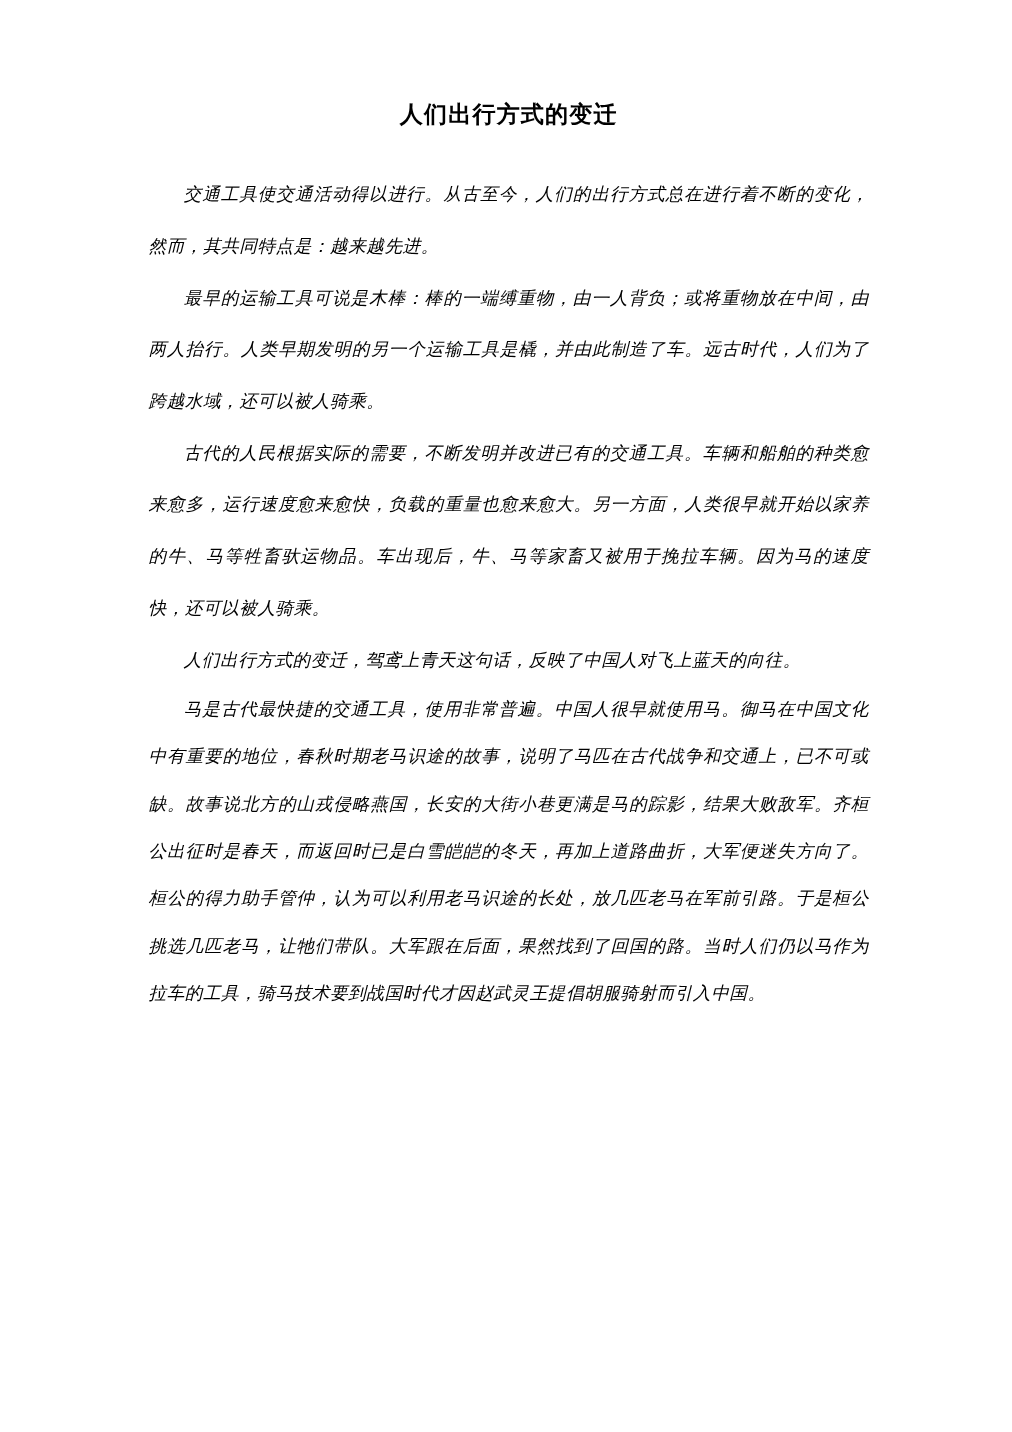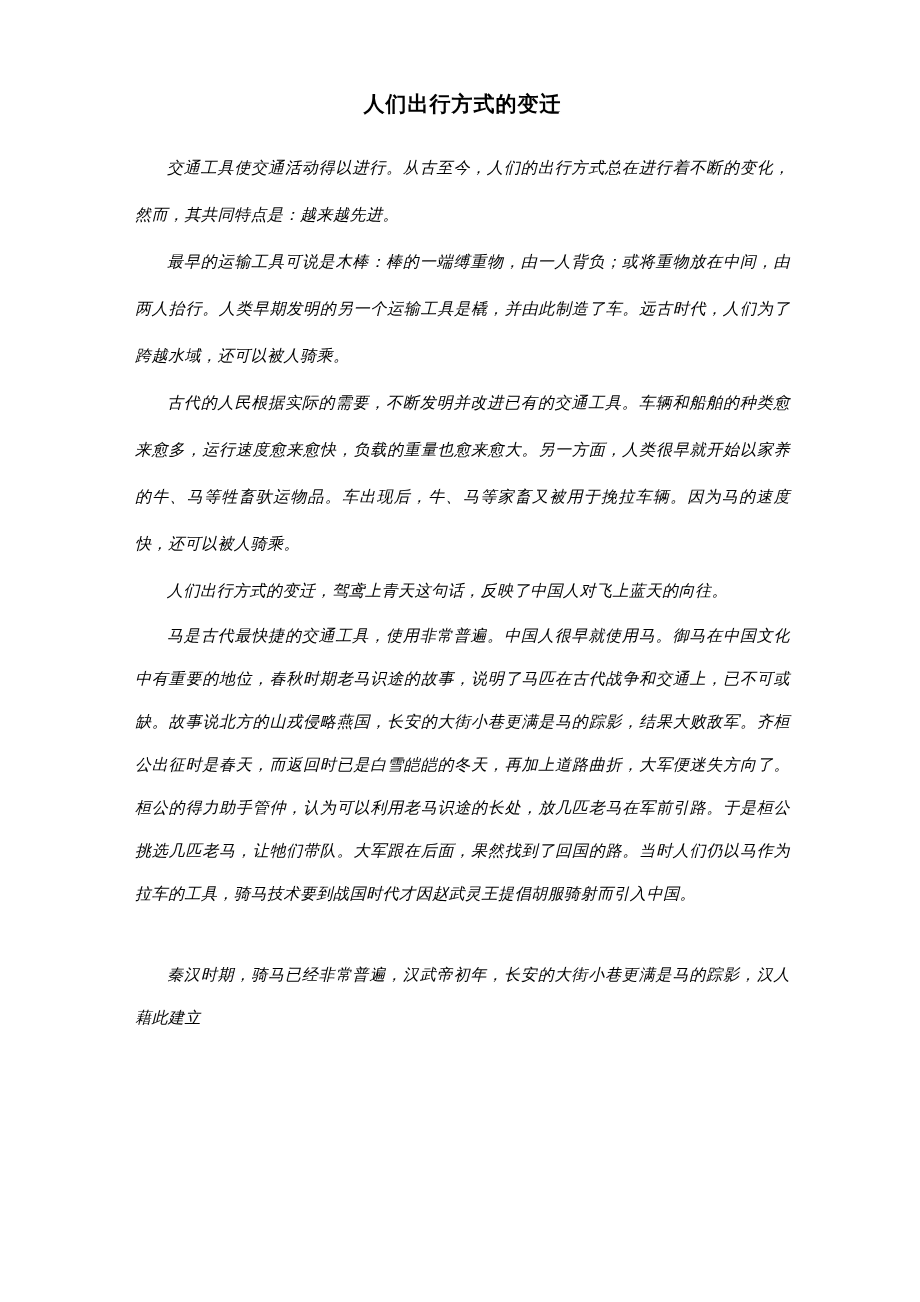--- a/index.html
+++ b/index.html
@@ -13,21 +13,21 @@
     height: 1302px;
     margin: 0 auto;
     background: #ffffff;
     box-sizing: border-box;
     padding: 90px 130px 40px 135px;
     font-family: "Liberation Sans", sans-serif;
     color: #000000;
     overflow: hidden;
   }
   .doc-title {
-    margin: 0 0 26px 0;
+    margin: 0 0 36px 0;
     text-align: center;
     font-size: 21px;
     font-weight: bold;
     letter-spacing: 1px;
   }
   .para {
     margin: 0;
     font-size: 16px;
     line-height: 47px;
     text-align: justify;
@@ -54,14 +54,13 @@
 
   <p class="para indent">最早的运输工具可说是木棒：棒的一端缚重物，由一人背负；或将重物放在中间，由两人抬行。人类早期发明的另一个运输工具是橇，并由此制造了车。远古时代，人们为了跨越水域，还可以被人骑乘。</p>
 
   <p class="para indent">古代的人民根据实际的需要，不断发明并改进已有的交通工具。车辆和船舶的种类愈来愈多，运行速度愈来愈快，负载的重量也愈来愈大。另一方面，人类很早就开始以家养的牛、马等牲畜驮运物品。车出现后，牛、马等家畜又被用于挽拉车辆。因为马的速度快，还可以被人骑乘。</p>
 
 
   <p class="para indent">人们出行方式的变迁，驾鸢上青天这句话，反映了中国人对飞上蓝天的向往。</p>
 
   <p class="para indent dense">马是古代最快捷的交通工具，使用非常普遍。中国人很早就使用马。御马在中国文化中有重要的地位，春秋时期老马识途的故事，说明了马匹在古代战争和交通上，已不可或缺。故事说北方的山戎侵略燕国，长安的大街小巷更满是马的踪影，结果大败敌军。齐桓公出征时是春天，而返回时已是白雪皑皑的冬天，再加上道路曲折，大军便迷失方向了。桓公的得力助手管仲，认为可以利用老马识途的长处，放几匹老马在军前引路。于是桓公挑选几匹老马，让牠们带队。大军跟在后面，果然找到了回国的路。当时人们仍以马作为拉车的工具，骑马技术要到战国时代才因赵武灵王提倡胡服骑射而引入中国。</p>
 
-  <p class="para indent dense last">秦汉时期，骑马已经非常普遍，汉武帝初年，长安的大街小巷更满是马的踪影，汉人藉此建立</p>
 </div>
 
 </body></html>

